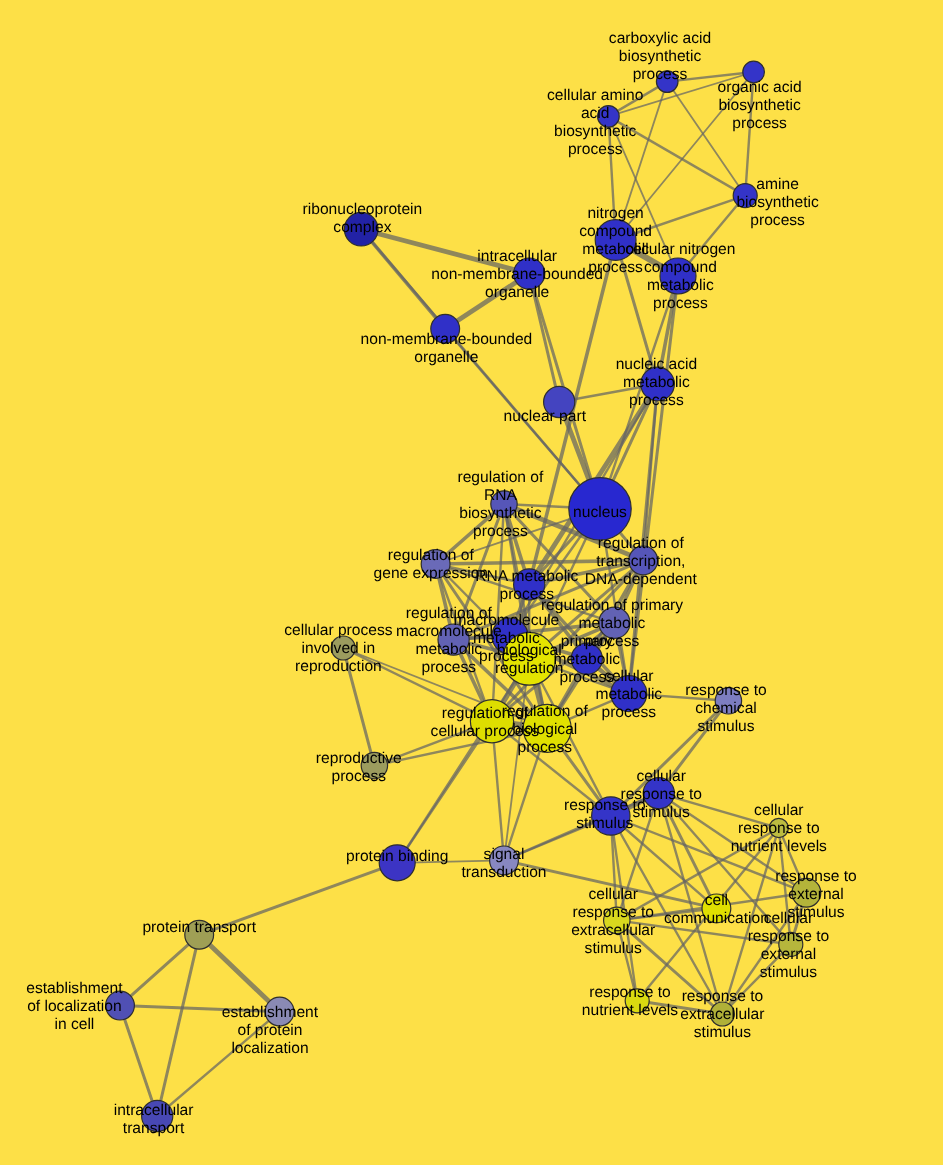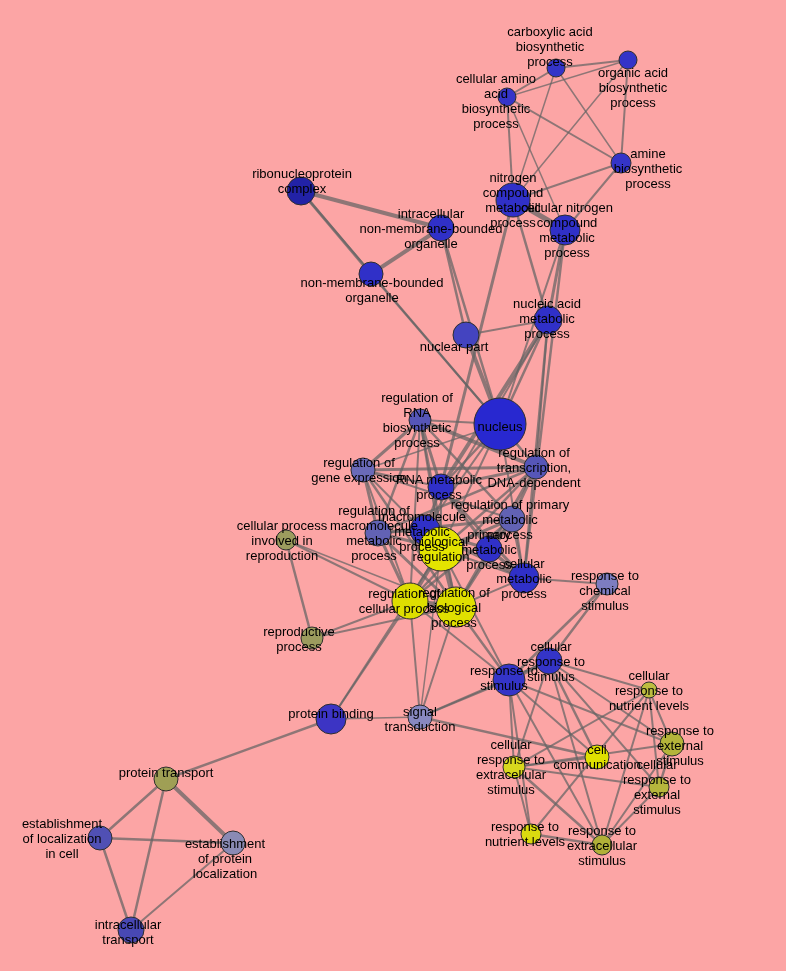--- a/index.html
+++ b/index.html
@@ -4,21 +4,21 @@
 <style>
   html, body {
     margin: 0;
     padding: 0;
     background: #ffffff;
   }
   .canvas-wrap {
     position: relative;
     width: 786px;
     height: 971px;
-    background: #fca5a5;
+    background: #fde047;
     overflow: hidden;
   }
   svg {
     display: block;
     width: 786px;
     height: 971px;
   }
   svg text {
     font-family: "Liberation Sans", "DejaVu Sans", sans-serif;
     font-size: 13px;

